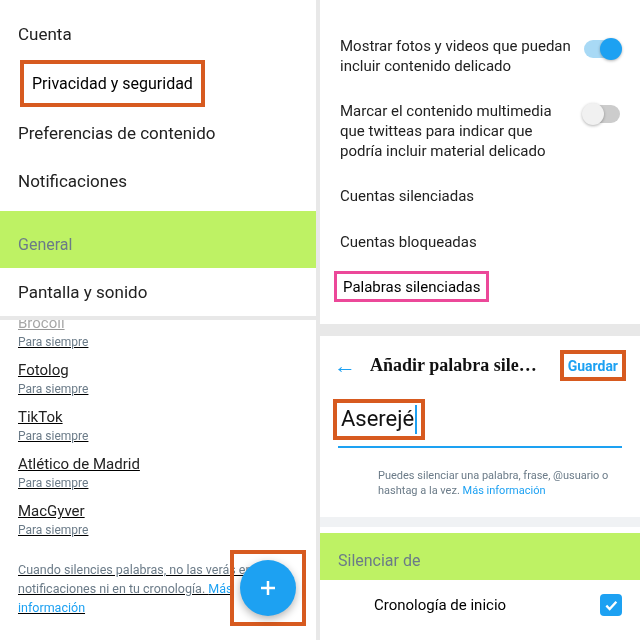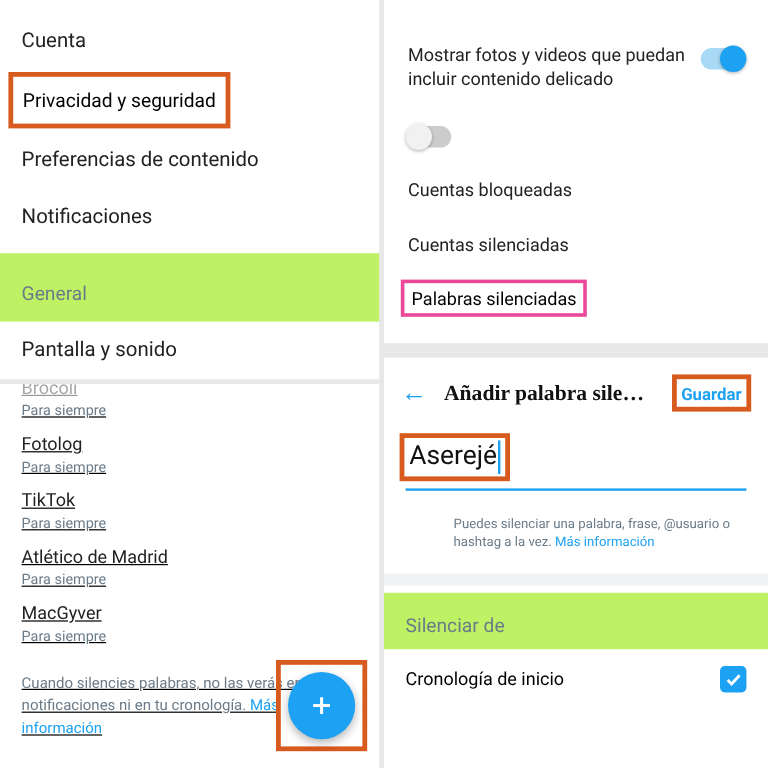--- a/index.html
+++ b/index.html
@@ -24,21 +24,21 @@
     
     .menu-item {
       padding: 14px 18px;
       font-size: 17px;
       color: #222;
       cursor: pointer;
     }
     .highlight {
       border: 4px solid #d75a1f;
       display: inline-block;
-      margin-left: 7px;
+      margin-left: 20px;
       margin-right: 12px;
       padding: 10px 8px;
     }
     .section-header {
       font-size: 16px;
       color: #6b7b88;
       padding: 24px 18px 14px;
       background: #bef264;
       margin-top: 6px;
     }
@@ -130,20 +130,21 @@
       line-height: 1.4;
       margin-left: 40px;
     }
     .helper .link { color: #1da1f2; }
     .check-row {
       padding: 14px 18px;
       display: flex;
       align-items: center;
       justify-content: space-between;
       font-size: 15px;
+      margin-left: 36px;
     }
     .checkbox {
       width: 22px; height: 22px; border-radius: 4px;
       background: #1da1f2; display: flex; align-items: center;
       justify-content: center;
     }
     .checkbox svg { stroke: #fff; }
     .divider { height: 10px; background: #f0f2f4; }
     .right-wrap { display: flex; flex-direction: column; width: 276px; }
     .highlight-wrap { margin: 0 14px 2px; border: 3px solid #ec4899; display: inline-block; padding: 3px 6px; }
@@ -202,24 +203,25 @@
 </div>
 
 <div class="right-wrap">
 
   <div class="col col-right-upper">
     <div class="setting-row">
       <div class="setting-text">Mostrar fotos y videos que puedan incluir contenido delicado</div>
       <div class="toggle on"></div>
     </div>
     <div class="setting-row">
+      <div class="setting-text">Marcar el contenido multimedia que twitteas para indicar que podría incluir material delicado</div>
       <div class="toggle off"></div>
     </div>
+    <div class="simple-row">Cuentas silenciadas</div>
     <div class="simple-row">Cuentas bloqueadas</div>
-    <div class="simple-row">Cuentas silenciadas</div>
     <div style="padding:6px 0">
       <div class="highlight-wrap">
         <span style="font-size:15px">Palabras silenciadas</span>
       </div>
     </div>
     <div style="height:14px"></div>
   </div>
 
   <div class="col col-right-lower" style="flex:1">
     <div class="appbar">

